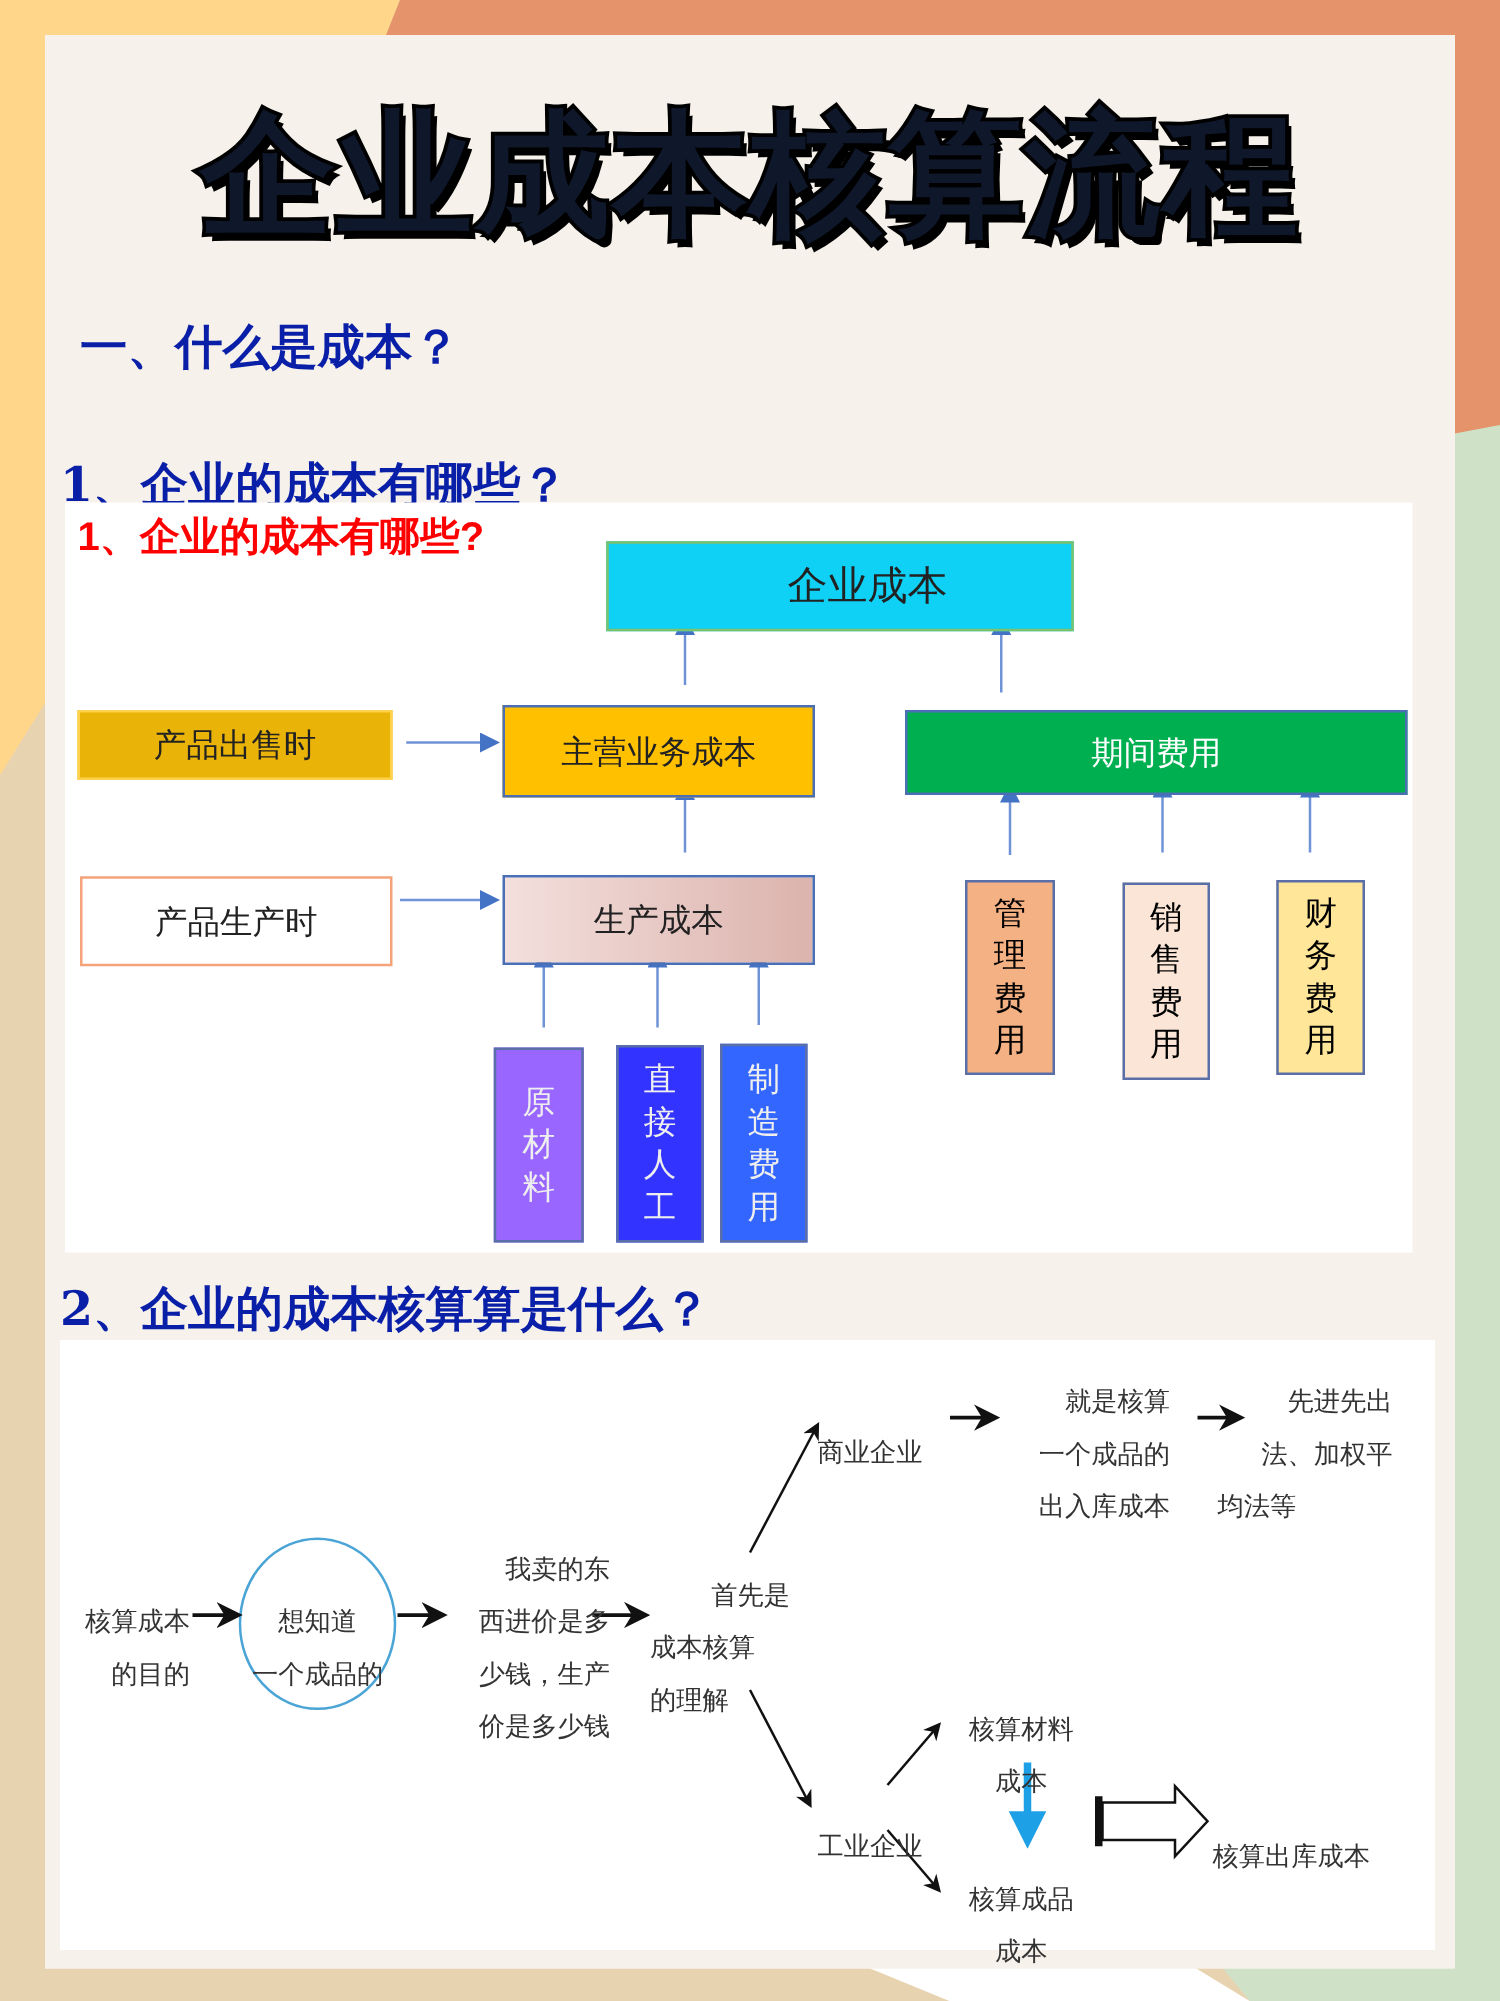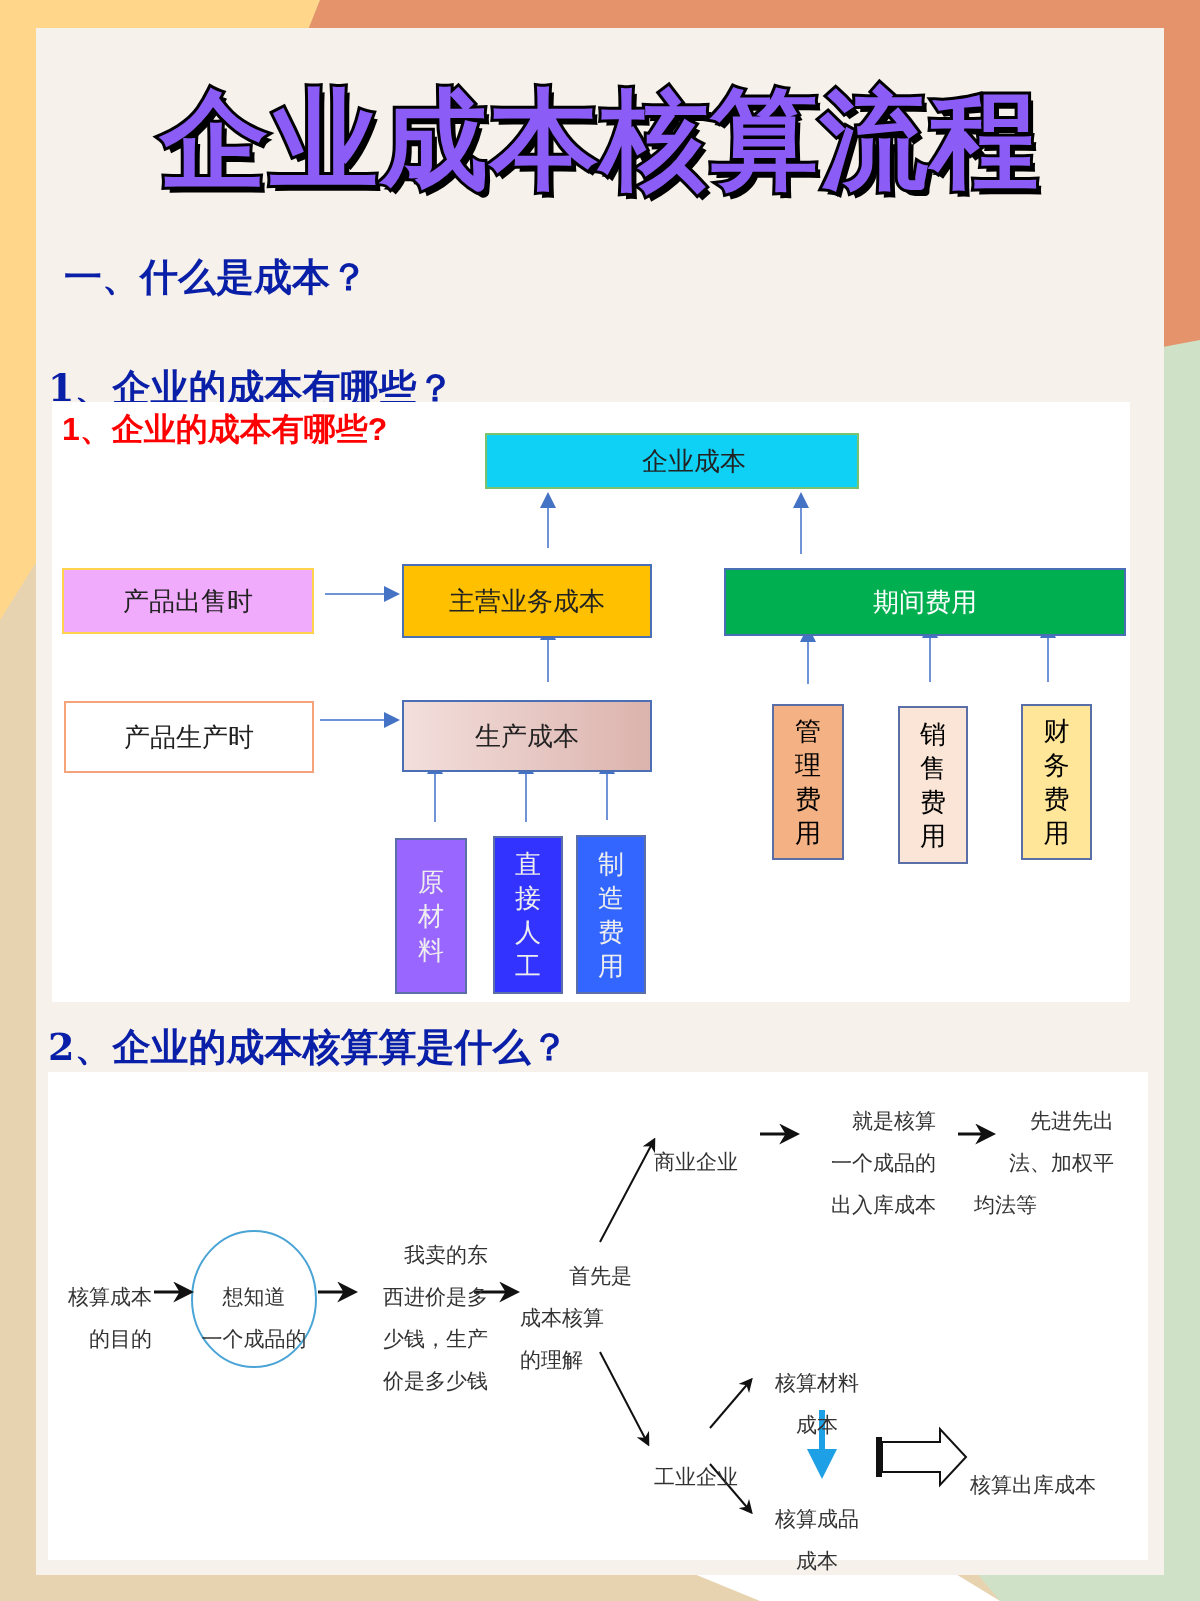--- a/index.html
+++ b/index.html
@@ -1,19 +1,19 @@
 <!DOCTYPE html>
 <html><head>
 <meta charset="utf-8">
 <style>
   html, body { margin:0; padding:0; }
   body { width:1200px; height:1601px; position:relative; overflow:hidden; background:#e8d3b0; font-family:"DejaVu Sans", sans-serif; }
   .bg { position:absolute; inset:0; }
   .card { position:absolute; left:36px; top:28px; width:1128px; height:1547px; background:#f6f1ea; }
-  .title { position:absolute; left:0; top:40px; width:1128px; text-align:center; font-size:108px; font-weight:bold; color:#8b5cf6; letter-spacing:2px;
+  .title { position:absolute; left:0; top:40px; width:1128px; text-align:center; font-size:108px; font-weight:bold; color:#0f172a; letter-spacing:2px;
     -webkit-text-stroke: 6px #000; paint-order: stroke fill; text-shadow: 5px 6px 0 #000; font-family:"DejaVu Sans", sans-serif; }
   .h-blue { position:absolute; color:#0a1fa8; font-weight:bold; font-family:"DejaVu Serif", serif; font-size:38px; }
   .panel { position:absolute; background:#fff; }
   .box { position:absolute; box-sizing:border-box; display:flex; align-items:center; justify-content:center; font-size:26px; color:#222; }
   .vbox { position:absolute; box-sizing:border-box; display:flex; flex-direction:column; align-items:center; justify-content:center; font-size:26px; line-height:34px; }
   .red-h { position:absolute; left:10px; top:6px; color:#ff0000; font-weight:bold; font-size:32px; font-family:"Liberation Sans", sans-serif; }
   svg { position:absolute; left:0; top:0; overflow:visible; }
   .ftxt { position:absolute; font-family:"DejaVu Serif", serif; font-size:21px; color:#333; line-height:42px; white-space:nowrap;margin-top:28px; }
 </style>
 </head>
@@ -50,22 +50,22 @@
         <line x1="268" y1="318" x2="340" y2="318" marker-end="url(#tri)"></line>
         <line x1="383" y1="420" x2="383" y2="364" marker-end="url(#tri)"></line>
         <line x1="474" y1="420" x2="474" y2="364" marker-end="url(#tri)"></line>
         <line x1="555" y1="418" x2="555" y2="364" marker-end="url(#tri)"></line>
         <line x1="756" y1="282" x2="756" y2="232" marker-end="url(#tri)"></line>
         <line x1="878" y1="280" x2="878" y2="228" marker-end="url(#tri)"></line>
         <line x1="996" y1="280" x2="996" y2="228" marker-end="url(#tri)"></line>
       </g>
     </svg>
 
-    <div class="box" style="left:433px; top:31px; width:374px; height:56px; background:#0fd0f5; border:2px solid #7cc16b; font-size:26px;padding-left:44px;">企业成本</div>
-    <div class="box" style="left:10px; top:166px; width:252px; height:66px; border:2px solid #ffd24d; background:#f0abfc;">产品出售时</div>
+    <div class="box" style="left:433px; top:31px; width:374px; height:72px; background:#0fd0f5; border:2px solid #7cc16b; font-size:32px;padding-left:44px;">企业成本</div>
+    <div class="box" style="left:10px; top:166px; width:252px; height:56px; border:2px solid #ffd24d; background:#eab308;">产品出售时</div>
     <div class="box" style="left:350px; top:162px; width:250px; height:74px; background:#ffc000; border:2px solid #4a6fb5;">主营业务成本</div>
     <div class="box" style="left:672px; top:166px; width:402px; height:68px; background:#00b050; border:2px solid #4a6fb5; color:#fff;">期间费用</div>
     <div class="box" style="left:350px; top:298px; width:250px; height:72px; background:linear-gradient(90deg,#f3dfdc,#dcb3ad); border:2px solid #4a6fb5;">生产成本</div>
     <div class="box" style="left:12px; top:299px; width:250px; height:72px; border:2px solid #f4a37a; background:#fff;">产品生产时</div>
 
     <div class="vbox" style="left:343px; top:436px; width:72px; height:156px; background:#9966ff; border:2px solid #5a6fa8; color:#eee;">
       <span>原</span>
         <span>材</span>
         <span>料</span>
     </div>

